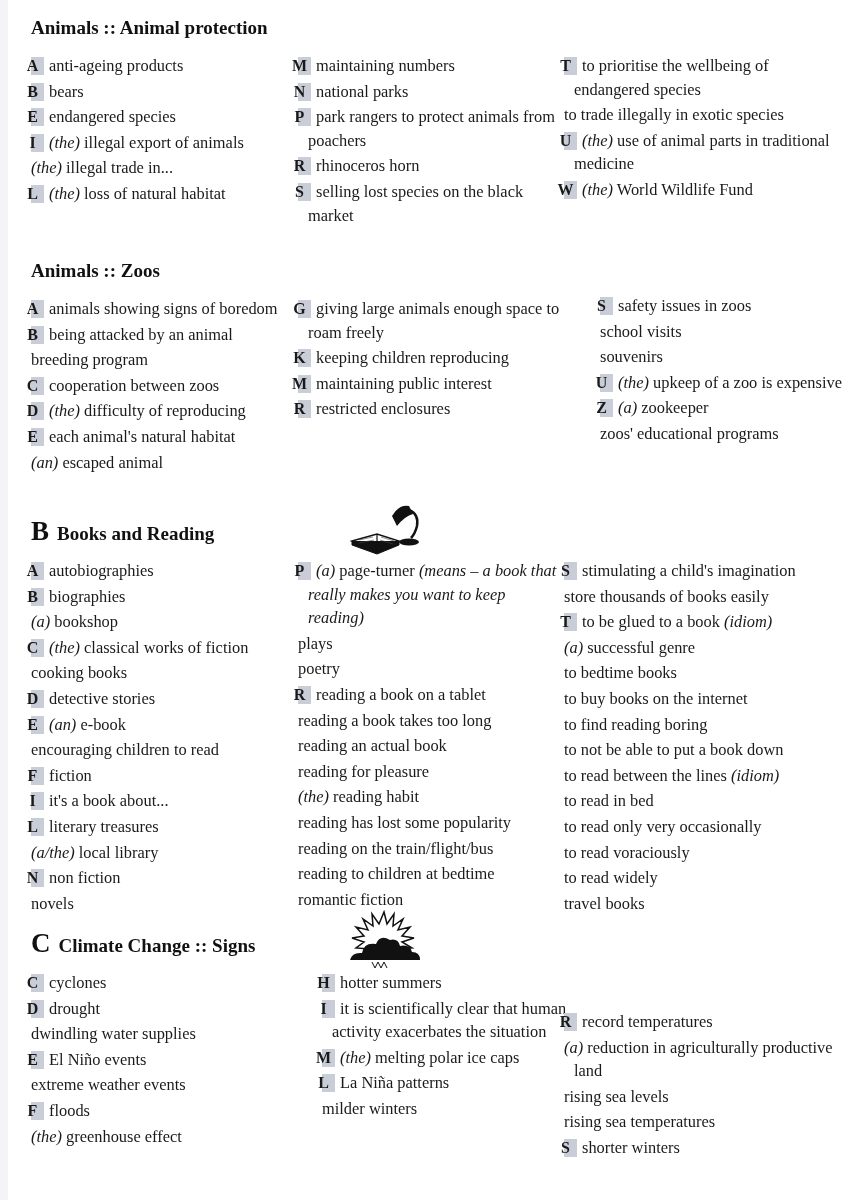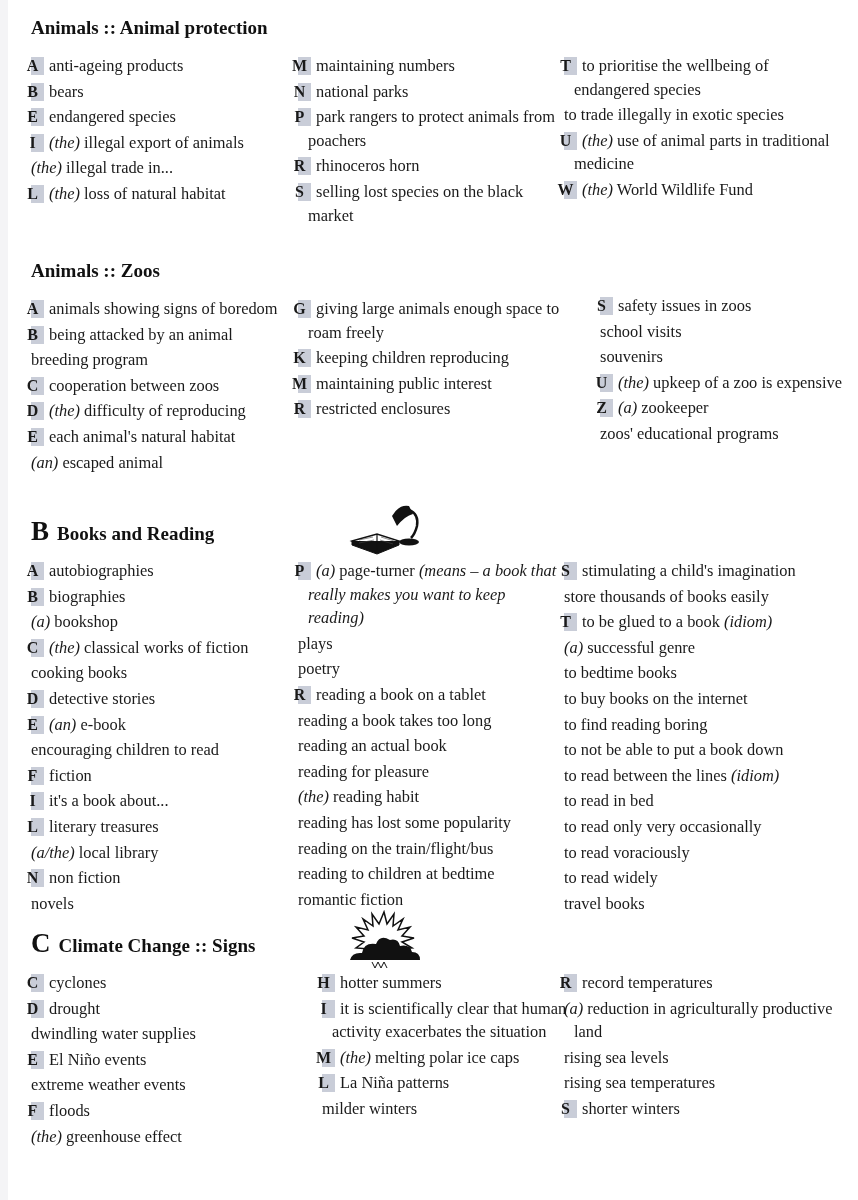--- a/index.html
+++ b/index.html
@@ -169,19 +169,19 @@
     <div class="entry has-badge"><span class="badge">F</span><span class="text">floods</span></div>
     <div class="entry has-badge"><span class="ital">(the)</span> <span class="text">greenhouse effect</span></div>
   </div>
 <div class="col" style="left:298px; top:971px;margin-left:24px;">
     <div class="entry has-badge"><span class="badge">H</span><span class="text">hotter summers</span></div>
     <div class="entry has-badge"><span class="badge">I</span><span class="text">it is scientifically clear that human activity exacerbates the situation</span></div>
     <div class="entry has-badge"><span class="badge">M</span><span class="ital">(the)</span> <span class="text">melting polar ice caps</span></div>
     <div class="entry has-badge"><span class="badge">L</span><span class="text">La Niña patterns</span></div>
     <div class="entry has-badge"><span class="text">milder winters</span></div>
   </div>
-<div class="col" style="left:564px; top:971px; width:280px;">
+<div class="col" style="left:564px; top:1010px; width:280px;">
     <div class="entry has-badge"><span class="badge">R</span><span class="text">record temperatures</span></div>
     <div class="entry has-badge"><span class="ital">(a)</span> <span class="text">reduction in agriculturally productive land</span></div>
     <div class="entry has-badge"><span class="text">rising sea levels</span></div>
     <div class="entry has-badge"><span class="text">rising sea temperatures</span></div>
     <div class="entry has-badge"><span class="badge">S</span><span class="text">shorter winters</span></div>
   </div>
 
 </body></html>

